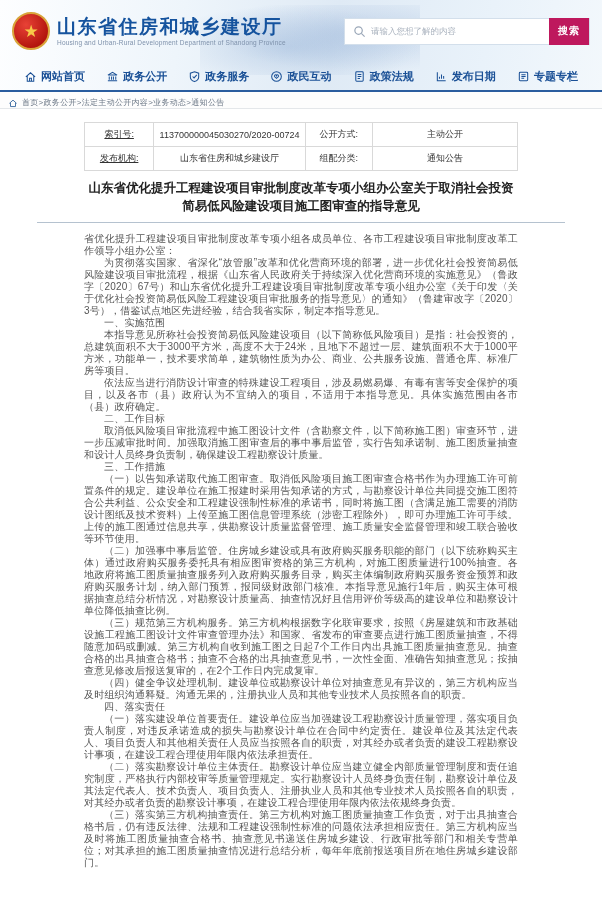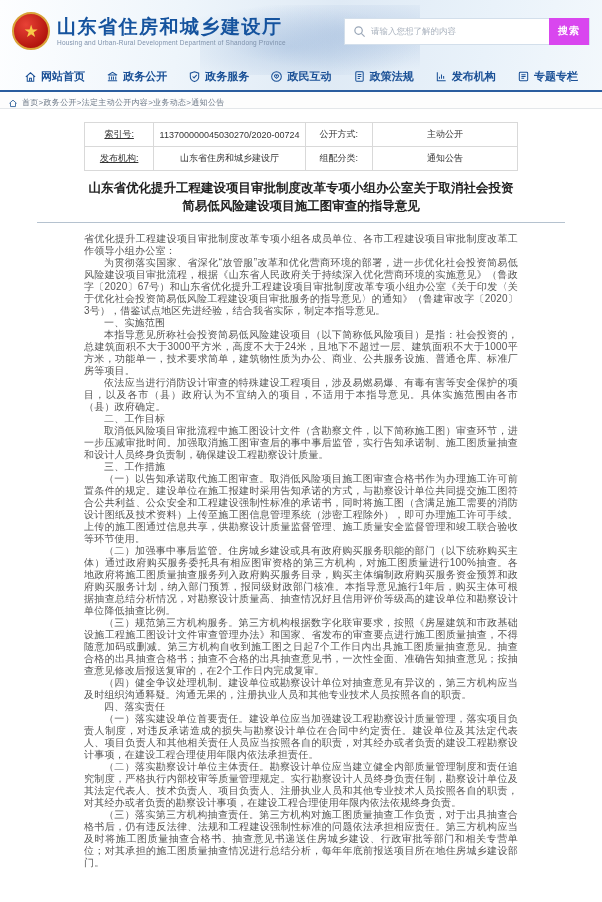--- a/index.html
+++ b/index.html
@@ -26,21 +26,21 @@
     background: radial-gradient(circle at 35% 32%, #e84236, #b3150e 72%);
     border:2px solid #d9a43a; color:#f7c948;
     display:flex; align-items:center; justify-content:center; font-size:17px; flex:0 0 auto;
   }
   .brand-text .site-title { font-size:19px; font-weight:bold; color:#15539e; letter-spacing:1.5px; line-height:1.15; }
   .brand-text .site-subtitle { font-size:6.5px; color:#7e91ab; margin-top:2px; letter-spacing:.2px; }
   .search-box { display:flex; align-items:center; background:#fff; border:1px solid #d3dfeb; height:27px; width:246px; position:relative; }
   .search-icon { display:flex; align-items:center; padding:0 5px 0 8px; color:#9aa7b8; }
   .search-input { flex:1; border:none; outline:none; font-size:8.5px; color:#333; min-width:0; font-family:inherit; }
   .search-input::placeholder { color:#a9b2be; }
-  .search-btn { width:40px; height:27px; border:none; background:#d946ef; color:#fff; font-size:10px; font-weight:bold; cursor:pointer; font-family:inherit; letter-spacing:1px; }
+  .search-btn { width:40px; height:27px; border:none; background:#be185d; color:#fff; font-size:10px; font-weight:bold; cursor:pointer; font-family:inherit; letter-spacing:1px; }
 
   .main-nav { display:flex; align-items:center; justify-content:space-between; height:28px; padding:0 24px; position:relative; }
   .nav-item { display:flex; align-items:center; gap:4px; color:#1a5096; font-size:11px; font-weight:bold; text-decoration:none; cursor:pointer; white-space:nowrap; }
   .nav-item svg { display:block; }
 
   
   .breadcrumb-bar { display:flex; align-items:flex-end; gap:4px; height:17px; padding:0 8px; border-bottom:1px solid #e4e7ea; background:#fdfdfd; }
   .breadcrumb-bar svg { display:block; }
   .breadcrumb-text { font-size:8px; color:#6b7786; letter-spacing:.3px; cursor:pointer; }
 
@@ -133,21 +133,21 @@
             </svg>
           </span>
         <span>政策法规</span>
       </a>
       <a class="nav-item">
         <span>
             <svg width="13" height="13" viewBox="0 0 14 14" fill="none" stroke="#1a5096" stroke-width="1.1">
               <path d="M2.5 2.5v9h9M4.8 9.5V7.2M7 9.5V4.8M9.3 9.5V6.4"></path>
             </svg>
           </span>
-        <span>发布机构</span>
+        <span>发布日期</span>
       </a>
       <a class="nav-item">
         <span>
             <svg width="13" height="13" viewBox="0 0 14 14" fill="none" stroke="#1a5096" stroke-width="1.1">
               <rect x="2.5" y="2.5" width="9" height="9" rx="1"></rect>
               <path d="M4.7 5h4.6M4.7 7h4.6M4.7 9h3"></path>
             </svg>
           </span>
         <span>专题专栏</span>
       </a>

